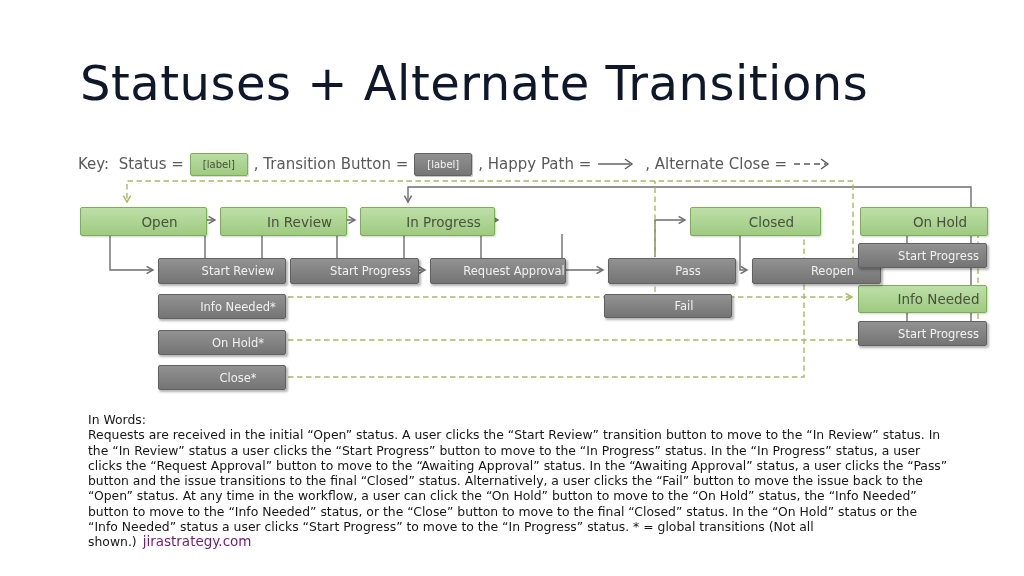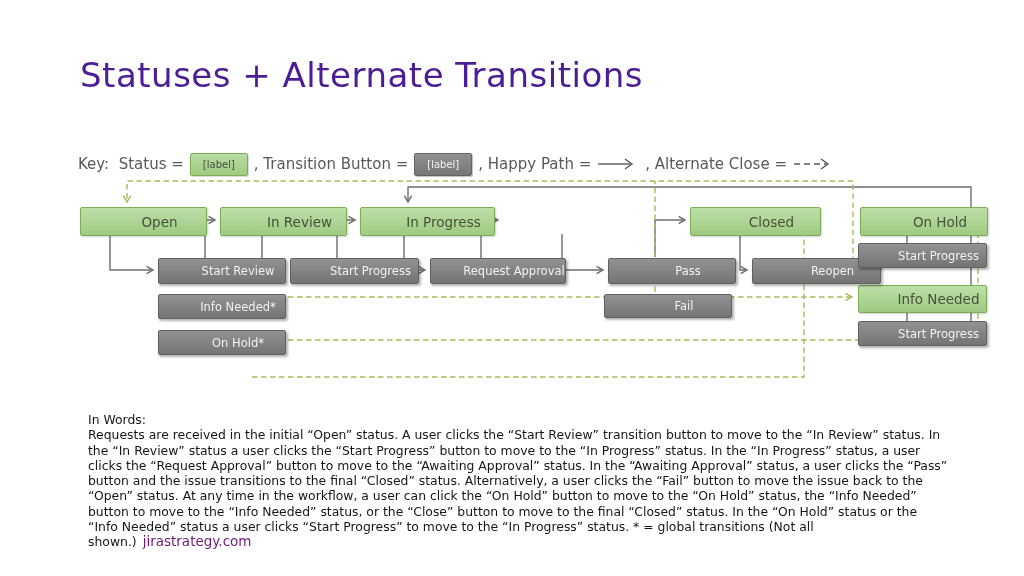--- a/index.html
+++ b/index.html
@@ -4,22 +4,22 @@
 <style>
   html,body{margin:0;padding:0;}
   body{
     width:1024px;height:576px;background:#ffffff;overflow:hidden;position:relative;
     font-family:"DejaVu Sans","Liberation Sans",sans-serif;
   }
   .stage{position:absolute;left:0;top:0;width:1024px;height:576px;}
 
   
   .title{
-    position:absolute;left:80px;top:58px;font-size:34px;line-height:1.05;
-    color:#4c1d95;letter-spacing:0.5px;white-space:nowrap;font-weight:400;
+    position:absolute;left:80px;top:58px;font-size:48px;line-height:1.05;
+    color:#0f172a;letter-spacing:0.5px;white-space:nowrap;font-weight:400;
   }
 
   
   .key{
     position:absolute;left:78px;top:152px;height:24px;display:flex;align-items:center;
     font-size:15px;color:#595959;gap:6px;white-space:pre;
   }
   .badge{
     display:inline-flex;align-items:center;justify-content:center;
     width:56px;height:21px;font-size:10px;border-radius:2px;
@@ -130,19 +130,20 @@
   <div class="node st" style="left:858px;top:285px;width:95px;height:26px;">Info Needed</div>
   <div class="node tr" style="left:290px;top:258px;width:95px;height:24px;">Start Progress</div>
   <div class="node tr" style="left:430px;top:258px;width:102px;height:24px;">Request Approval</div>
   <div class="node tr" style="left:608px;top:258px;width:94px;height:24px;">Pass</div>
   <div class="node tr" style="left:752px;top:258px;width:95px;height:24px;">Reopen</div>
   <div class="node tr" style="left:858px;top:243px;width:95px;height:23px;">Start Progress</div>
   <div class="node tr" style="left:604px;top:294px;width:94px;height:22px;">Fail</div>
   <div class="node tr" style="left:858px;top:321px;width:95px;height:23px;">Start Progress</div>
   <div class="node tr" style="left:158px;top:294px;width:94px;height:23px;">Info Needed*</div>
   <div class="node tr" style="left:158px;top:330px;width:94px;height:23px;">On Hold*</div>
+  <div class="node tr" style="left:158px;top:365px;width:94px;height:23px;">Close*</div>
 
   <div class="inwords">
     <div>In Words:</div>
     <div class="body"><span>Requests are received in the initial “Open” status.  A user clicks the “Start Review” transition button to move to the “In Review” status.  In the “In Review” status a user clicks the “Start Progress” button to move to the “In Progress” status.  In the “In Progress” status, a user clicks the “Request Approval” button to move to the “Awaiting Approval” status.  In the “Awaiting Approval” status, a user clicks the “Pass” button and the issue transitions to the final “Closed” status.  Alternatively, a user clicks the “Fail” button to move the issue back to the “Open” status.  At any time in the workflow, a user can click the “On Hold” button to move to the “On Hold” status, the “Info Needed” button to move to the “Info Needed” status, or the “Close” button to move to the final “Closed” status.  In the “On Hold” status or the “Info Needed” status a user clicks “Start Progress” to move to the “In Progress” status.  * = global transitions (Not all shown.)</span><span class="wm">jirastrategy.com</span></div>
   </div>
 
 </div>
 
 </body></html>

